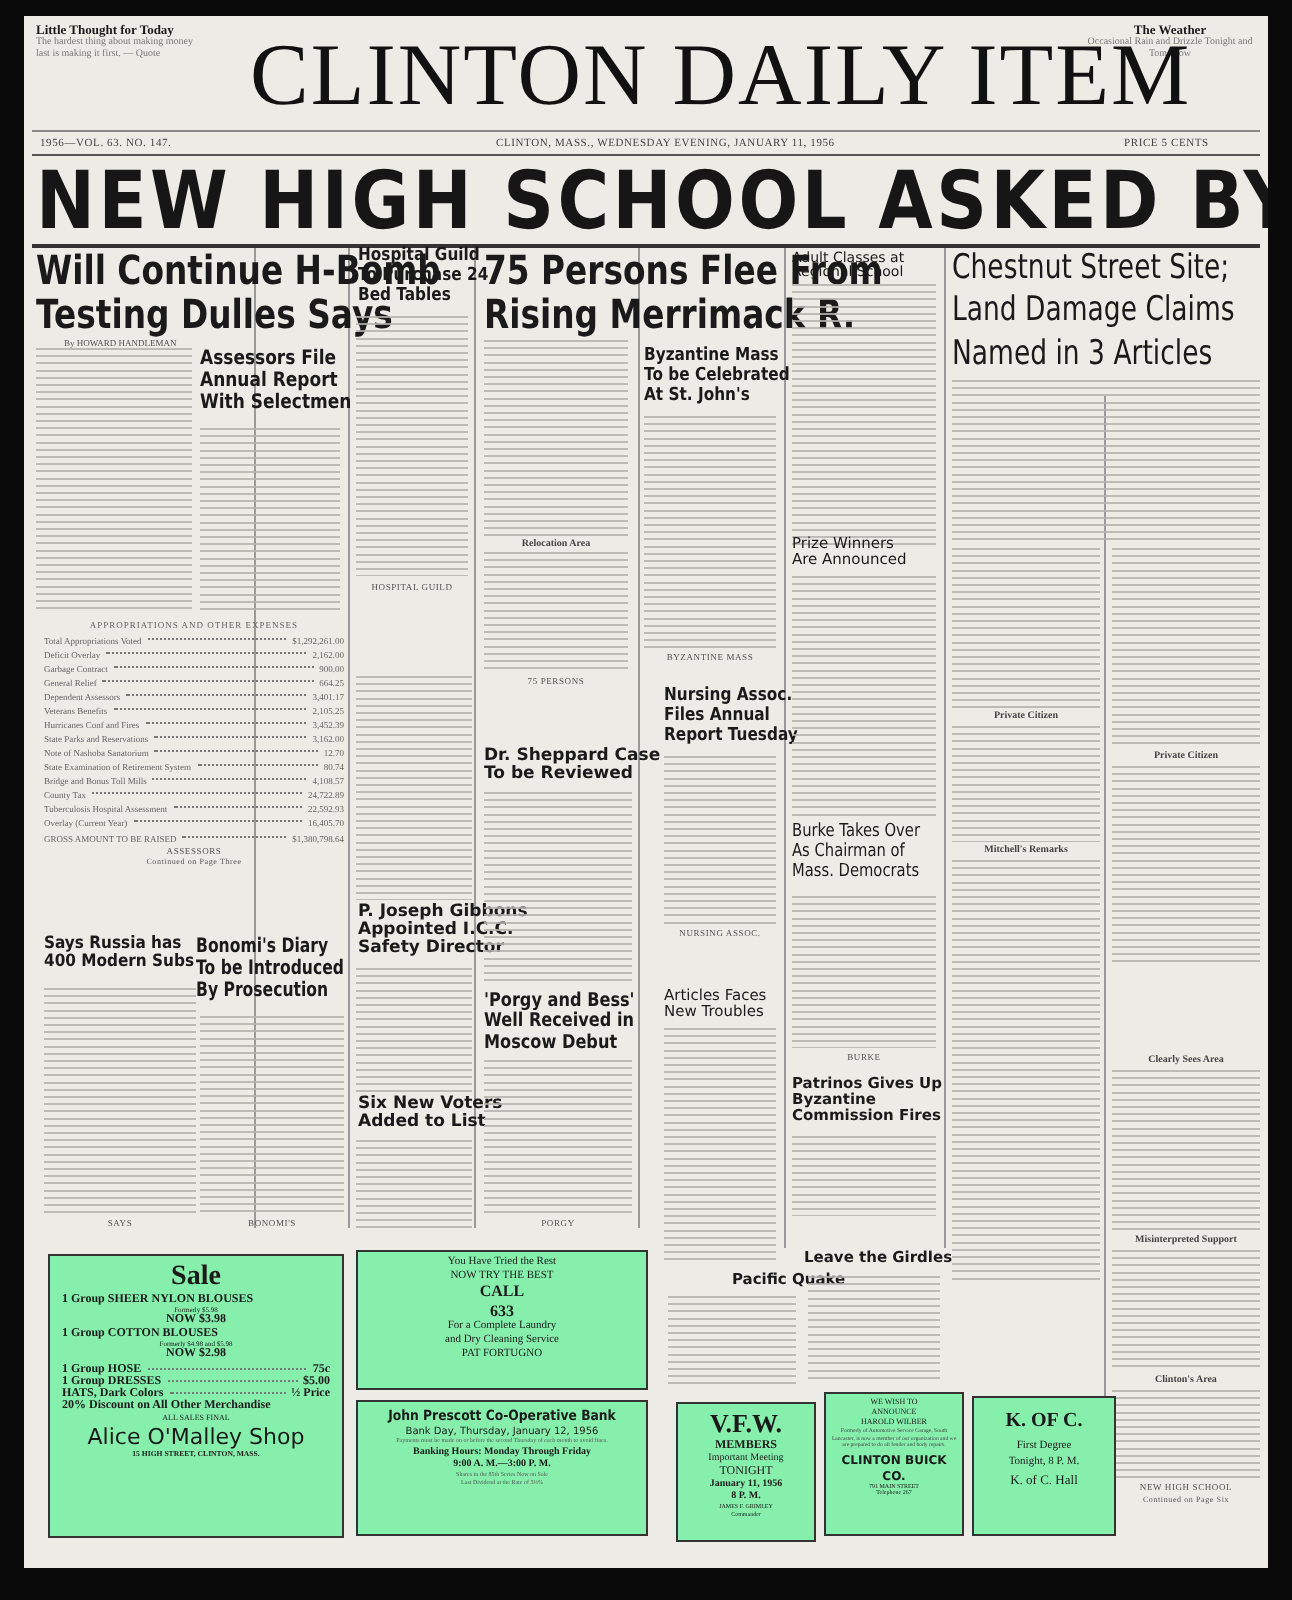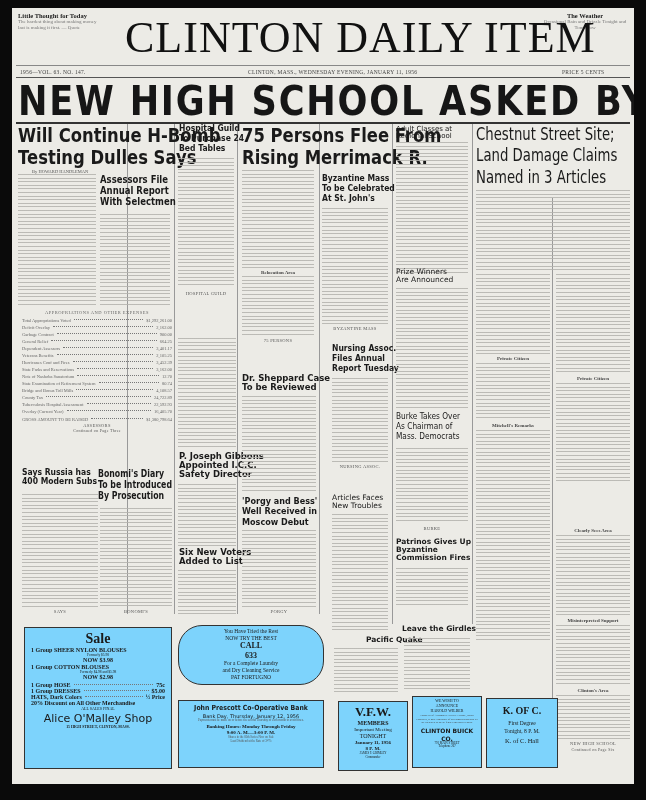--- a/index.html
+++ b/index.html
@@ -27,21 +27,21 @@
   }
   .hl { font-family: "DejaVu Sans", sans-serif; font-weight: bold; color: #1a1a1a; line-height: 1.05; }
   .hl-cond { font-family: "DejaVu Sans", sans-serif; font-weight: bold; color: #1a1a1a; line-height: 1.1; transform-origin: left top; }
   .body-text {
     position: absolute; overflow: hidden;
     background: repeating-linear-gradient(to bottom, #b3b2ad 0px, #b3b2ad 1px, transparent 1px, transparent 3.6px);
     opacity: 0.85;
   }
   .sub-hd { font-size: 5px; font-weight: bold; text-align: center; color: #444; }
   .jump { font-size: 4.5px; text-align: center; color: #555; letter-spacing: 0.3px; }
-  .ad { position: absolute; border: 1.5px solid #333; background: #7dd3fc; text-align: center; }
+  .ad { position: absolute; border: 1.5px solid #333; background: #86efac; text-align: center; }
   .ad .line { display: block; }
   .dots { border-bottom: 1px dotted #777; flex: 1; margin: 0 3px 3px; }
   .row { display: flex; align-items: flex-end; }
 </style>
 </head>
 <body>
 
 <div class="page">
 
   <div class="abs ear" style="left:6px;top:4px;width:82px;text-align:left;">
@@ -337,21 +337,21 @@
           <span class="dots"></span>
           <span>½ Price</span>
         </div>
       <div>20% Discount on All Other Merchandise</div>
     </div>
     <div style="text-align:center;font-size:4px;">ALL SALES FINAL</div>
     <div style="text-align:center;font-family:'DejaVu Sans',sans-serif;font-size:11px;margin-top:1px;">Alice O'Malley Shop</div>
     <div style="text-align:center;font-size:3.8px;font-weight:bold;">15 HIGH STREET, CLINTON, MASS.</div>
   </div>
 
-  <div class="ad" style="left:166px;top:617px;width:146px;height:60px;padding:2px 21px;line-height:1.2;border-radius:24px;">
+  <div class="ad" style="left:166px;top:617px;width:146px;height:70px;padding:2px 21px;line-height:1.2;">
     <span class="line" style="font-size:5.5px;">You Have Tried the Rest</span>
     <span class="line" style="font-size:5.5px;">NOW TRY THE BEST</span>
     <span class="line" style="font-size:8px;font-weight:bold;">CALL</span>
     <span class="line" style="font-size:8px;font-weight:bold;">633</span>
     <span class="line" style="font-size:5.5px;">For a Complete Laundry</span>
     <span class="line" style="font-size:5.5px;">and Dry Cleaning Service</span>
     <span class="line" style="font-size:5.5px;">PAT FORTUGNO</span>
   </div>
 
   <div class="ad" style="left:166px;top:692px;width:146px;height:68px;padding:3px 4px;line-height:1.25;">

